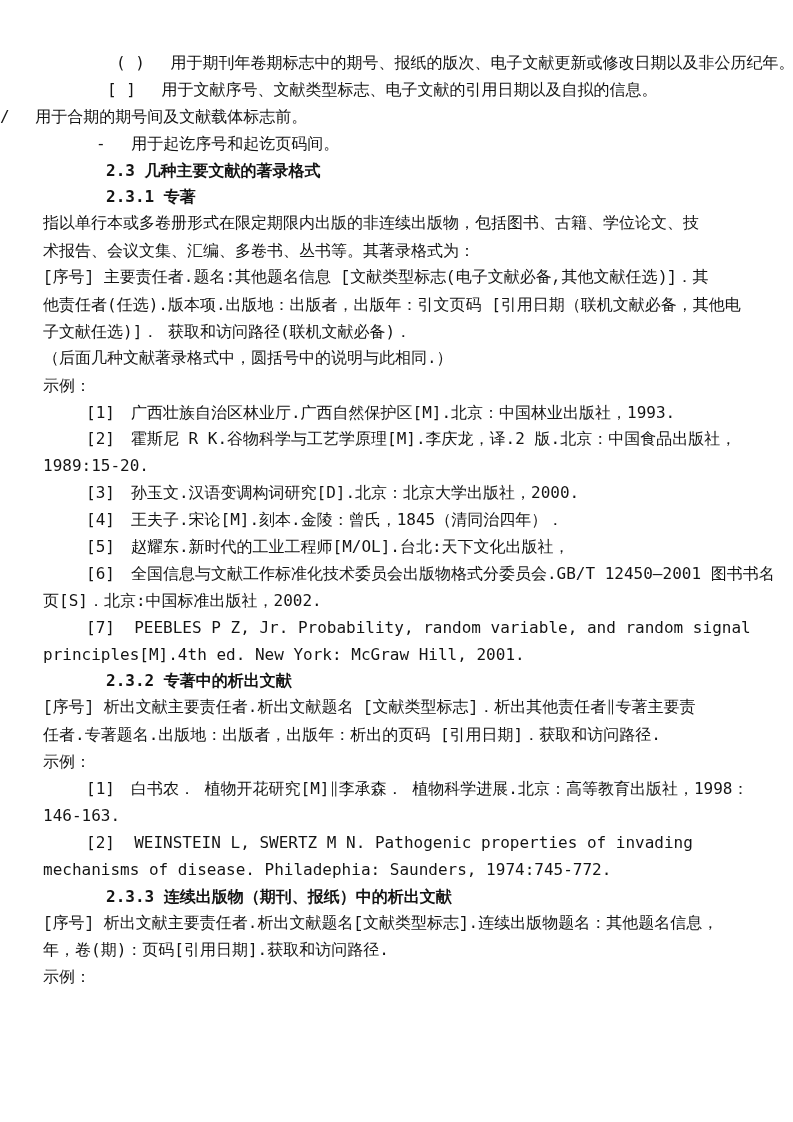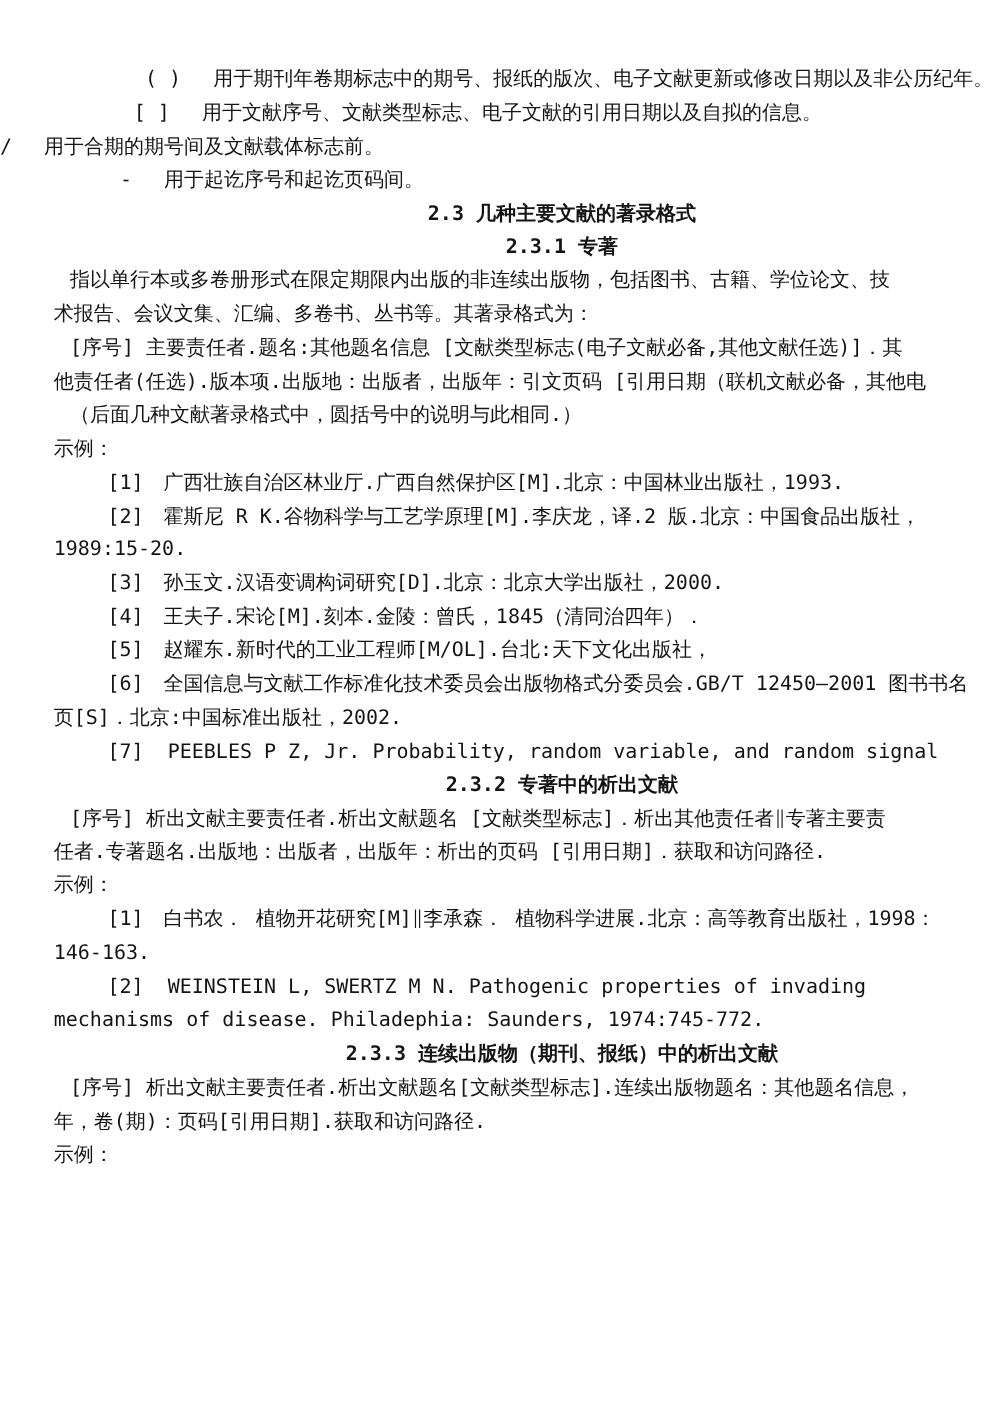--- a/index.html
+++ b/index.html
@@ -21,50 +21,52 @@
   }
   .line {
     height: 26.9px;
     line-height: 26.9px;
     white-space: pre;
   }
   .sym-paren   { margin-left: 116px; }
   .sym-bracket { margin-left: 107px; }
   .sym-slash   {  }
   .sym-dash    { margin-left: 96px;  }
-  .heading     { margin-left: 106px; font-weight: bold; text-align: center; }
-  .indent      { margin-left: 56px; }
+  .heading     { margin-left: 106px; font-weight: bold; }
+  .indent      { margin-left: 43px; font-family: Liberation Mono, monospace; }
   .flush       { margin-left: 43px;  }
   .ref         { margin-left: 86px;  }
 </style>
 </head>
 <body>
 
 <div class="page">
     <div class="line sym-paren">( )　 用于期刊年卷期标志中的期号、报纸的版次、电子文献更新或修改日期以及非公历纪年。</div>
     <div class="line sym-bracket">[ ]　 用于文献序号、文献类型标志、电子文献的引用日期以及自拟的信息。</div>
     <div class="line sym-slash">/　 用于合期的期号间及文献载体标志前。</div>
     <div class="line sym-dash">-　 用于起讫序号和起讫页码间。</div>
     <div class="line heading">2.3 几种主要文献的著录格式</div>
     <div class="line heading">2.3.1 专著</div>
     <div class="line indent">指以单行本或多卷册形式在限定期限内出版的非连续出版物，包括图书、古籍、学位论文、技</div>
     <div class="line flush">术报告、会议文集、汇编、多卷书、丛书等。其著录格式为：</div>
     <div class="line indent">[序号] 主要责任者.题名:其他题名信息 [文献类型标志(电子文献必备,其他文献任选)]．其</div>
     <div class="line flush">他责任者(任选).版本项.出版地：出版者，出版年：引文页码 [引用日期（联机文献必备，其他电</div>
+    <div class="line flush">子文献任选)]． 获取和访问路径(联机文献必备)．</div>
     <div class="line indent">（后面几种文献著录格式中，圆括号中的说明与此相同.）</div>
     <div class="line flush">示例：</div>
     <div class="line ref">[1]　广西壮族自治区林业厅.广西自然保护区[M].北京：中国林业出版社，1993.</div>
     <div class="line ref">[2]　霍斯尼 R K.谷物科学与工艺学原理[M].李庆龙，译.2 版.北京：中国食品出版社，</div>
     <div class="line flush">1989:15-20.</div>
     <div class="line ref">[3]　孙玉文.汉语变调构词研究[D].北京：北京大学出版社，2000.</div>
     <div class="line ref">[4]　王夫子.宋论[M].刻本.金陵：曾氏，1845（清同治四年）．</div>
     <div class="line ref">[5]　赵耀东.新时代的工业工程师[M/OL].台北:天下文化出版社，</div>
     <div class="line ref">[6]　全国信息与文献工作标准化技术委员会出版物格式分委员会.GB/T 12450—2001 图书书名</div>
     <div class="line flush">页[S]．北京:中国标准出版社，2002.</div>
     <div class="line ref">[7]  PEEBLES P Z, Jr. Probability, random variable, and random signal</div>
+    <div class="line flush">principles[M].4th ed. New York: McGraw Hill, 2001.</div>
     <div class="line heading">2.3.2 专著中的析出文献</div>
     <div class="line indent">[序号] 析出文献主要责任者.析出文献题名 [文献类型标志]．析出其他责任者∥专著主要责</div>
     <div class="line flush">任者.专著题名.出版地：出版者，出版年：析出的页码 [引用日期]．获取和访问路径.</div>
     <div class="line flush">示例：</div>
     <div class="line ref">[1]　白书农． 植物开花研究[M]∥李承森． 植物科学进展.北京：高等教育出版社，1998：</div>
     <div class="line flush">146-163.</div>
     <div class="line ref">[2]  WEINSTEIN L, SWERTZ M N. Pathogenic properties of invading</div>
     <div class="line flush">mechanisms of disease. Philadephia: Saunders, 1974:745-772.</div>
     <div class="line heading">2.3.3 连续出版物（期刊、报纸）中的析出文献</div>
     <div class="line indent">[序号] 析出文献主要责任者.析出文献题名[文献类型标志].连续出版物题名：其他题名信息，</div>

